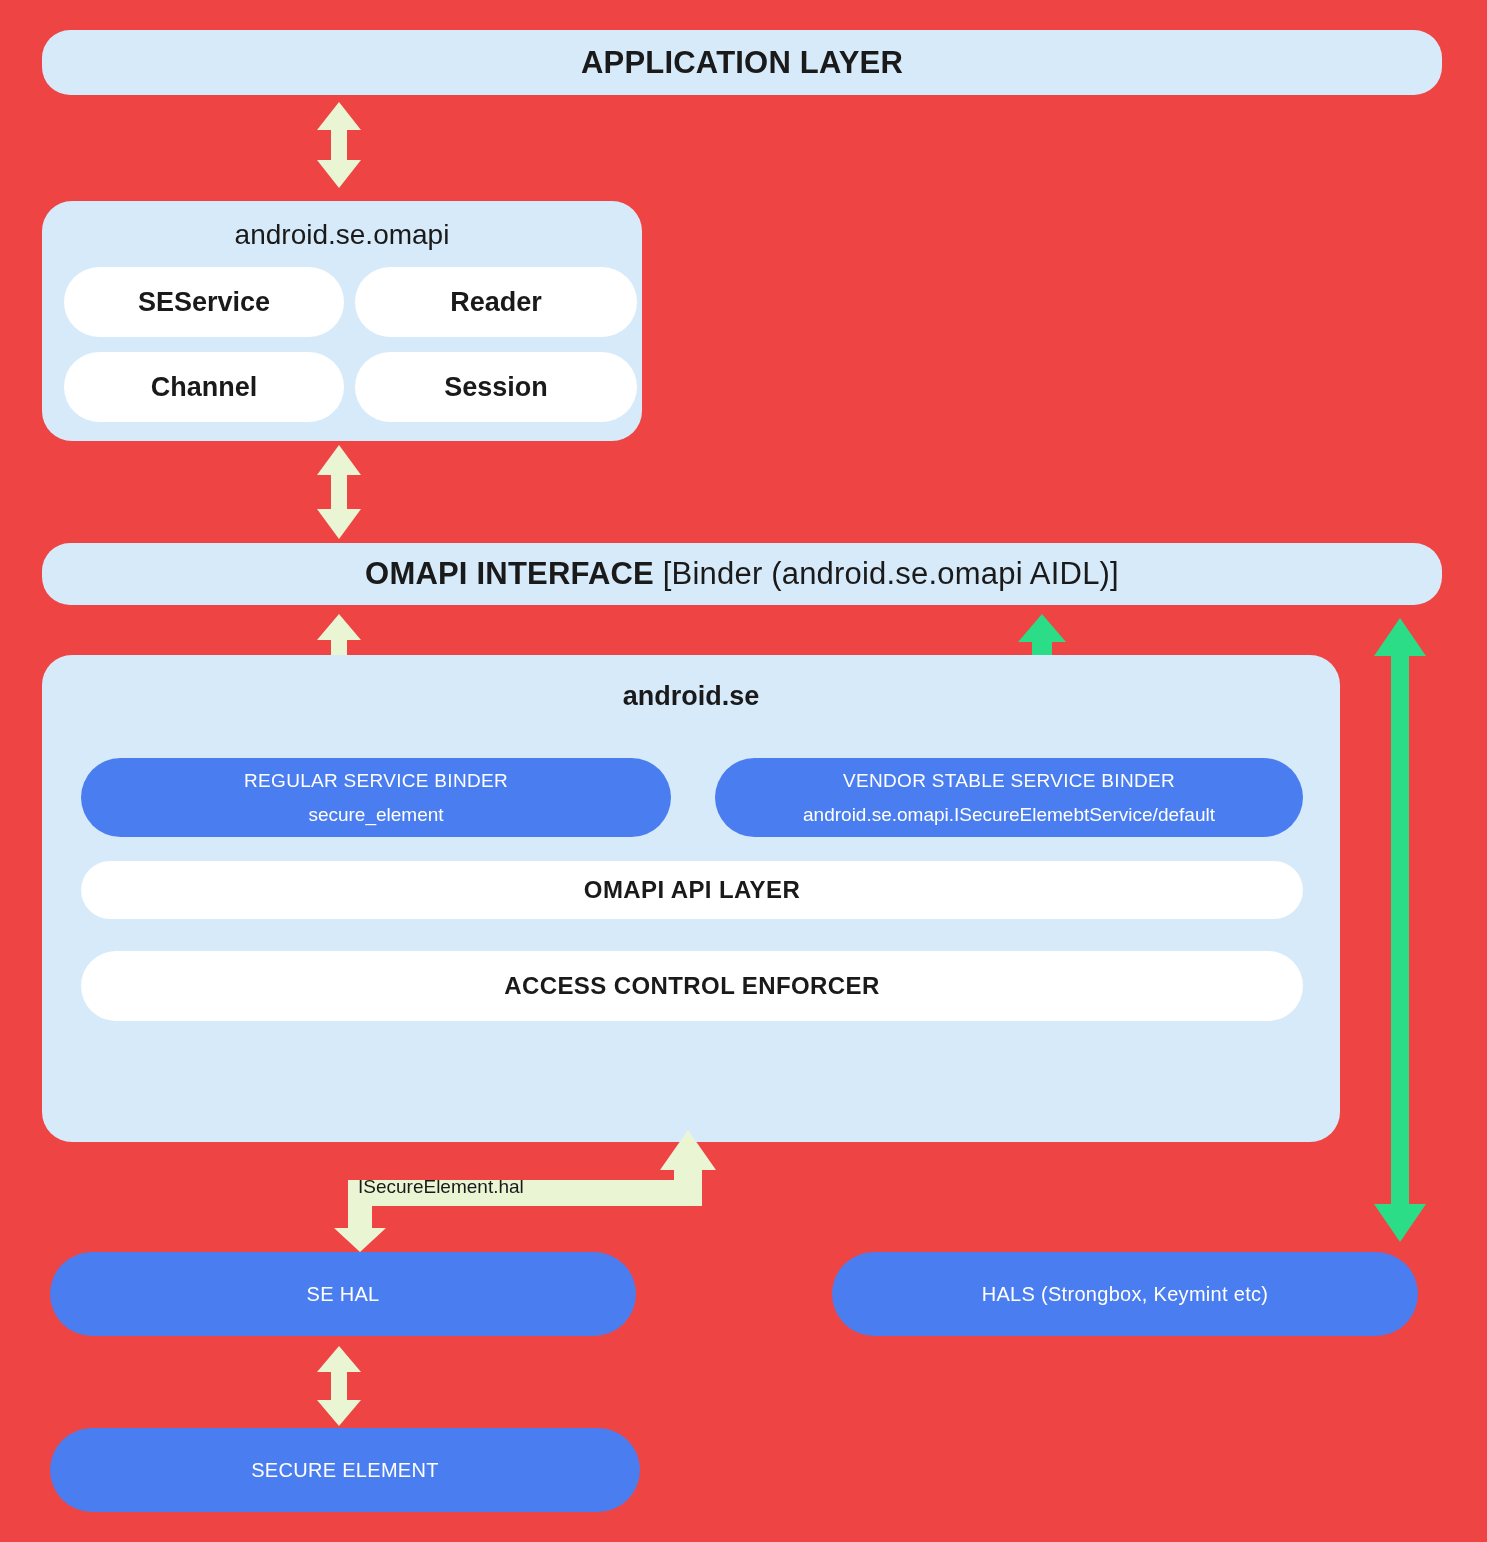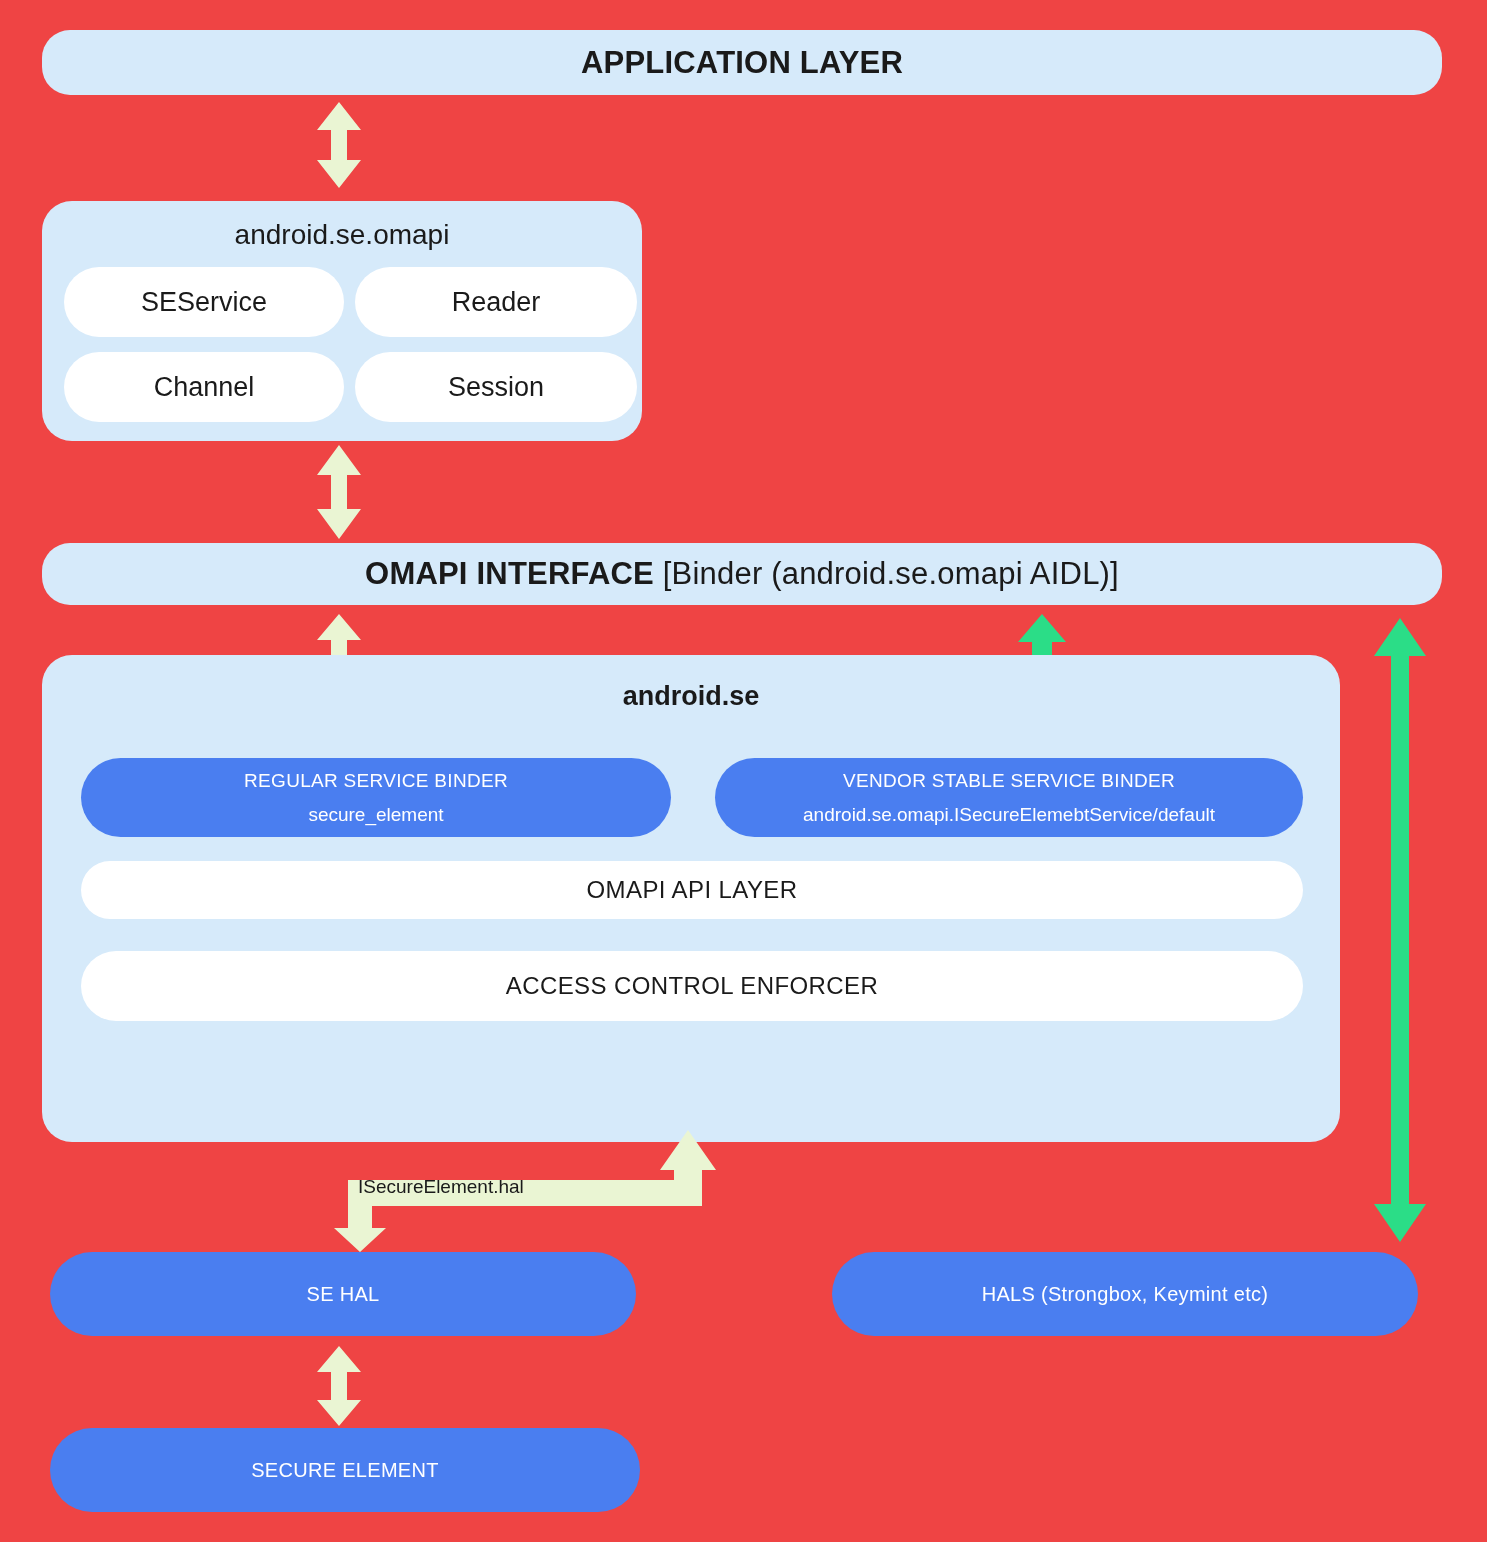--- a/index.html
+++ b/index.html
@@ -63,20 +63,21 @@
     display: flex;
     align-items: center;
     justify-content: center;
     box-sizing: border-box;
   }
   .pill-white .txt {
     font-size: 27px;
     color: #1a1a1a;
     text-align: center;
     white-space: nowrap;
+    font-weight: bold;
   }
   .pill-white .txt.caps {
     font-size: 24px;
     letter-spacing: 0.4px;
   }
 
   .pill-blue {
     position: absolute;
     background: #4a7ef0;
     border-radius: 42px;

